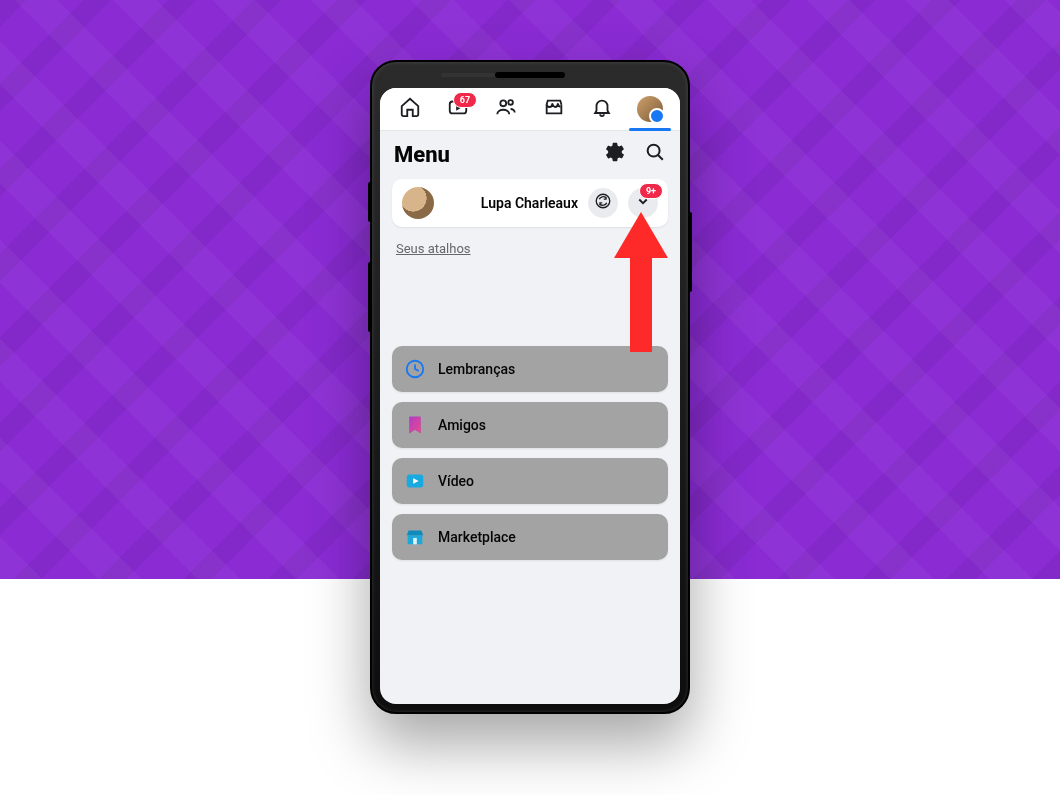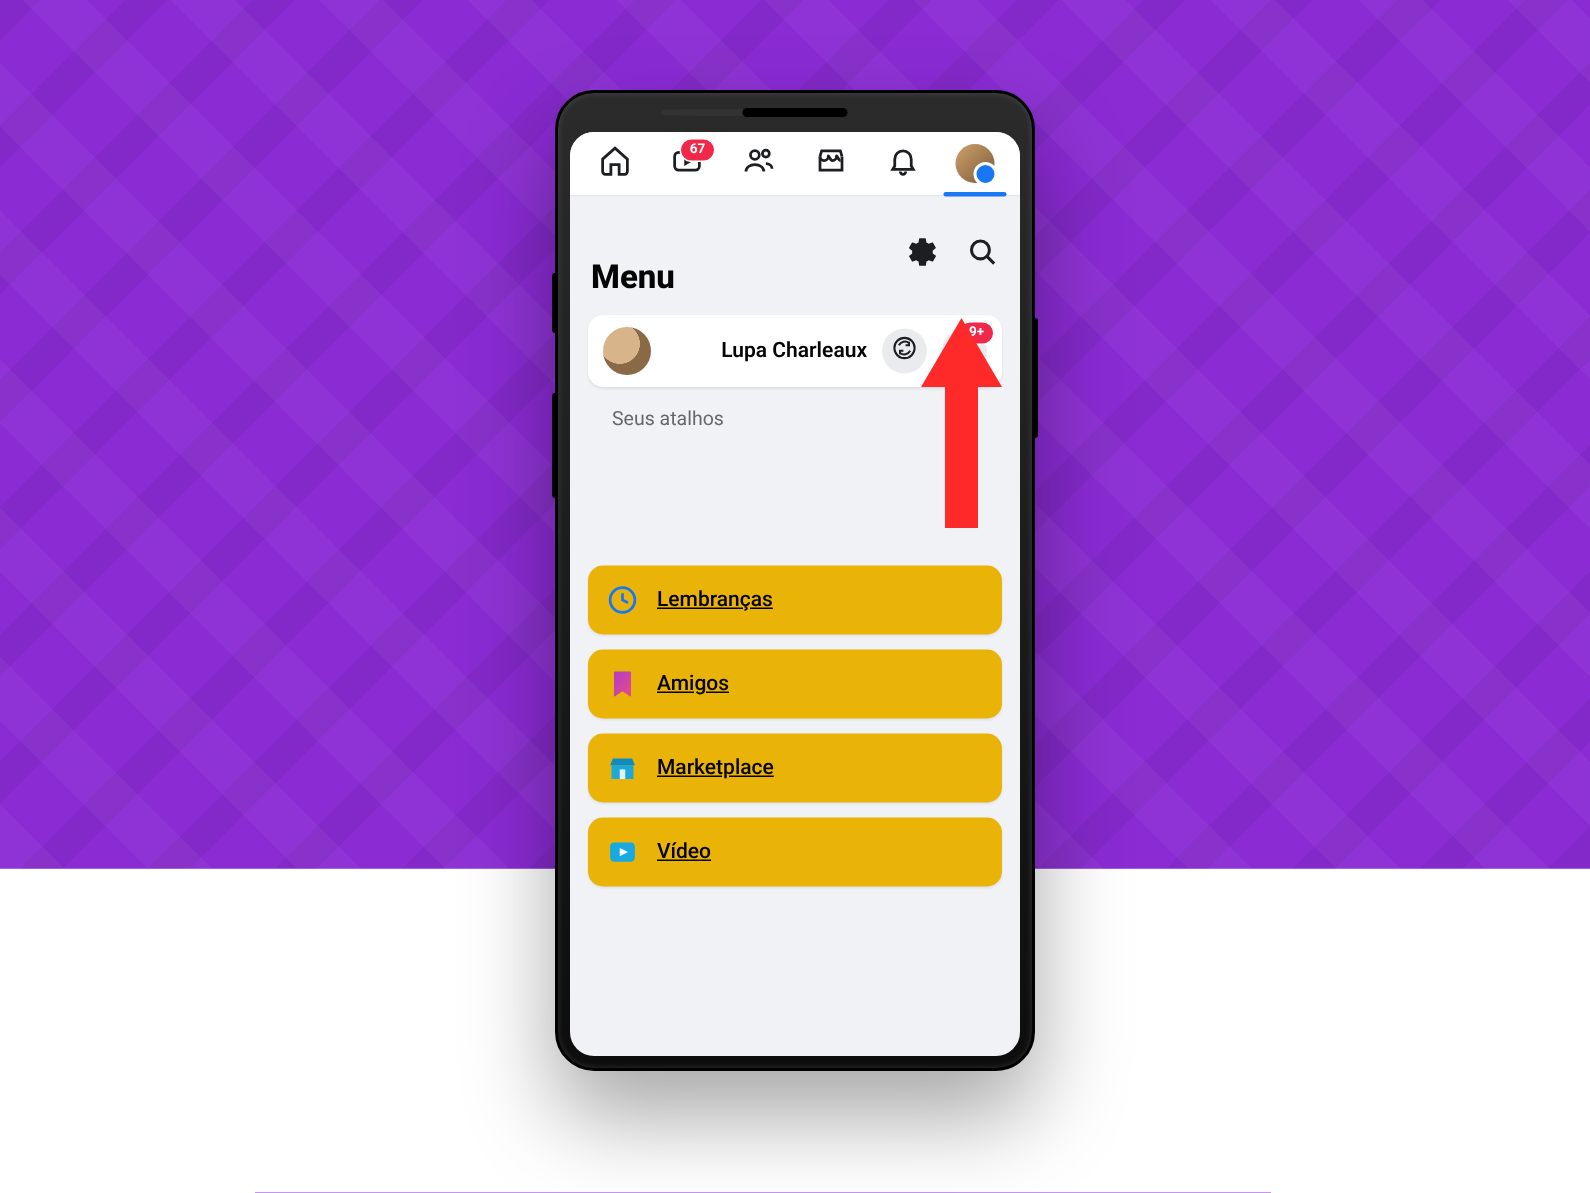--- a/index.html
+++ b/index.html
@@ -40,36 +40,36 @@
   
   .topbar{height:42px;background:#fff;display:flex;align-items:center;justify-content:space-around;padding:0 6px;border-bottom:1px solid var(--divider);}
   .topbar .tab{position:relative;width:34px;height:34px;display:flex;align-items:center;justify-content:center;}
   .topbar .tab svg{width:22px;height:22px;}
   .topbar .badge{position:absolute;top:0;right:-2px;min-width:16px;height:14px;padding:0 3px;border-radius:8px;background:var(--red);color:#fff;font-size:9px;font-weight:700;display:flex;align-items:center;justify-content:center;border:1.5px solid #fff;}
   .topbar .avatar{width:26px;height:26px;border-radius:50%;background:linear-gradient(135deg,#cfa16b,#7a5a3a);position:relative;}
   .topbar .avatar::after{content:"";position:absolute;right:-2px;bottom:-2px;width:12px;height:12px;border-radius:50%;background:var(--blue);border:2px solid #fff;}
   .tab.active::after{content:"";position:absolute;left:-4px;right:-4px;bottom:-5px;height:3px;background:var(--blue);border-radius:2px;}
   
   .header{display:flex;align-items:center;justify-content:space-between;padding:10px 14px 8px;}
-  .header .title{font-size:22px;font-weight:800;color:var(--text);margin-top:32px;}
+  .header .title{font-size:22px;font-weight:800;color:var(--text);}
   .header .actions{display:flex;gap:18px;align-items:center;}
   .header .actions svg{width:22px;height:22px;}
   
   .profile-card{margin:4px 12px 10px;background:#fff;border-radius:10px;box-shadow:0 1px 2px var(--card-shadow);display:flex;align-items:center;padding:8px 10px;gap:10px;}
   .profile-card .pfp{width:32px;height:32px;border-radius:50%;background:radial-gradient(circle at 35% 35%, #d7b48a 0 45%, #8a6a46 46% 100%);}
   .profile-card .name{flex:1;font-size:14px;font-weight:600;color:var(--text);text-align:right;}
   .circle-btn{width:30px;height:30px;border-radius:50%;background:#e9ebee;display:flex;align-items:center;justify-content:center;position:relative;flex:0 0 30px;}
   .circle-btn svg{width:18px;height:18px;}
   .circle-btn .mini-badge{position:absolute;top:-5px;right:-5px;min-width:16px;height:14px;padding:0 3px;border-radius:8px;background:var(--red);color:#fff;font-size:9px;font-weight:700;display:flex;align-items:center;justify-content:center;border:1.5px solid #fff;}
   
-  .section-label{padding:4px 28px 4px;font-size:13px;color:var(--text-gray);}
+  .section-label{padding:4px 16px 4px;font-size:13px;color:var(--text-gray);text-decoration:underline;}
   .shortcuts-space{height:86px;}
   
   .list{padding:0 12px 12px;display:flex;flex-direction:column;gap:10px;}
-  .card{background:#eab308;border-radius:10px;box-shadow:0 1px 2px var(--card-shadow);display:flex;align-items:center;padding:12px 12px;gap:12px;text-decoration:underline;}
+  .card{background:#a3a3a3;border-radius:10px;box-shadow:0 1px 2px var(--card-shadow);display:flex;align-items:center;padding:12px 12px;gap:12px;}
   .card .label{font-size:14px;font-weight:500;color:var(--text);}
   .icon-wrap{width:22px;height:22px;display:flex;align-items:center;justify-content:center;}
   
   .arrow{position:absolute;left:614px;top:212px;width:54px;height:140px;pointer-events:none;}
   .arrow svg{width:54px;height:140px;display:block;}
 </style>
 </head>
 <body>
 <div class="page">
   <div class="bg-pattern"></div>
@@ -201,36 +201,36 @@
                 </defs>
               </svg>
           </span>
           <span class="label">Amigos</span>
         </div>
 
 
         <div class="card">
           <span class="icon-wrap">
             <svg viewBox="0 0 24 24">
+                <rect x="3" y="5" width="18" height="14" rx="3" fill="#17a9e0"></rect>
+                <path d="M10 9l6 3-6 3z" fill="#fff"></path>
+              </svg>
+          </span>
+          <span class="label">Vídeo</span>
+        </div>
+
+        <div class="card">
+          <span class="icon-wrap">
+            <svg viewBox="0 0 24 24">
                 <path d="M4 10h16v10H4z" fill="#1ea7d9"></path>
                 <path d="M3 10l2-5h14l2 5H3z" fill="#0f8bbd"></path>
                 <rect x="10" y="13" width="4" height="7" fill="#fff" opacity=".85"></rect>
               </svg>
           </span>
           <span class="label">Marketplace</span>
-        </div>
-
-        <div class="card">
-          <span class="icon-wrap">
-            <svg viewBox="0 0 24 24">
-                <rect x="3" y="5" width="18" height="14" rx="3" fill="#17a9e0"></rect>
-                <path d="M10 9l6 3-6 3z" fill="#fff"></path>
-              </svg>
-          </span>
-          <span class="label">Vídeo</span>
         </div>
 
 
       </div>
     </div>
   </div>
 
   <div class="arrow">
     <svg viewBox="0 0 54 140">
       <polygon points="27,0 54,46 38,46 38,140 16,140 16,46 0,46" fill="#fe2a2a"></polygon>

